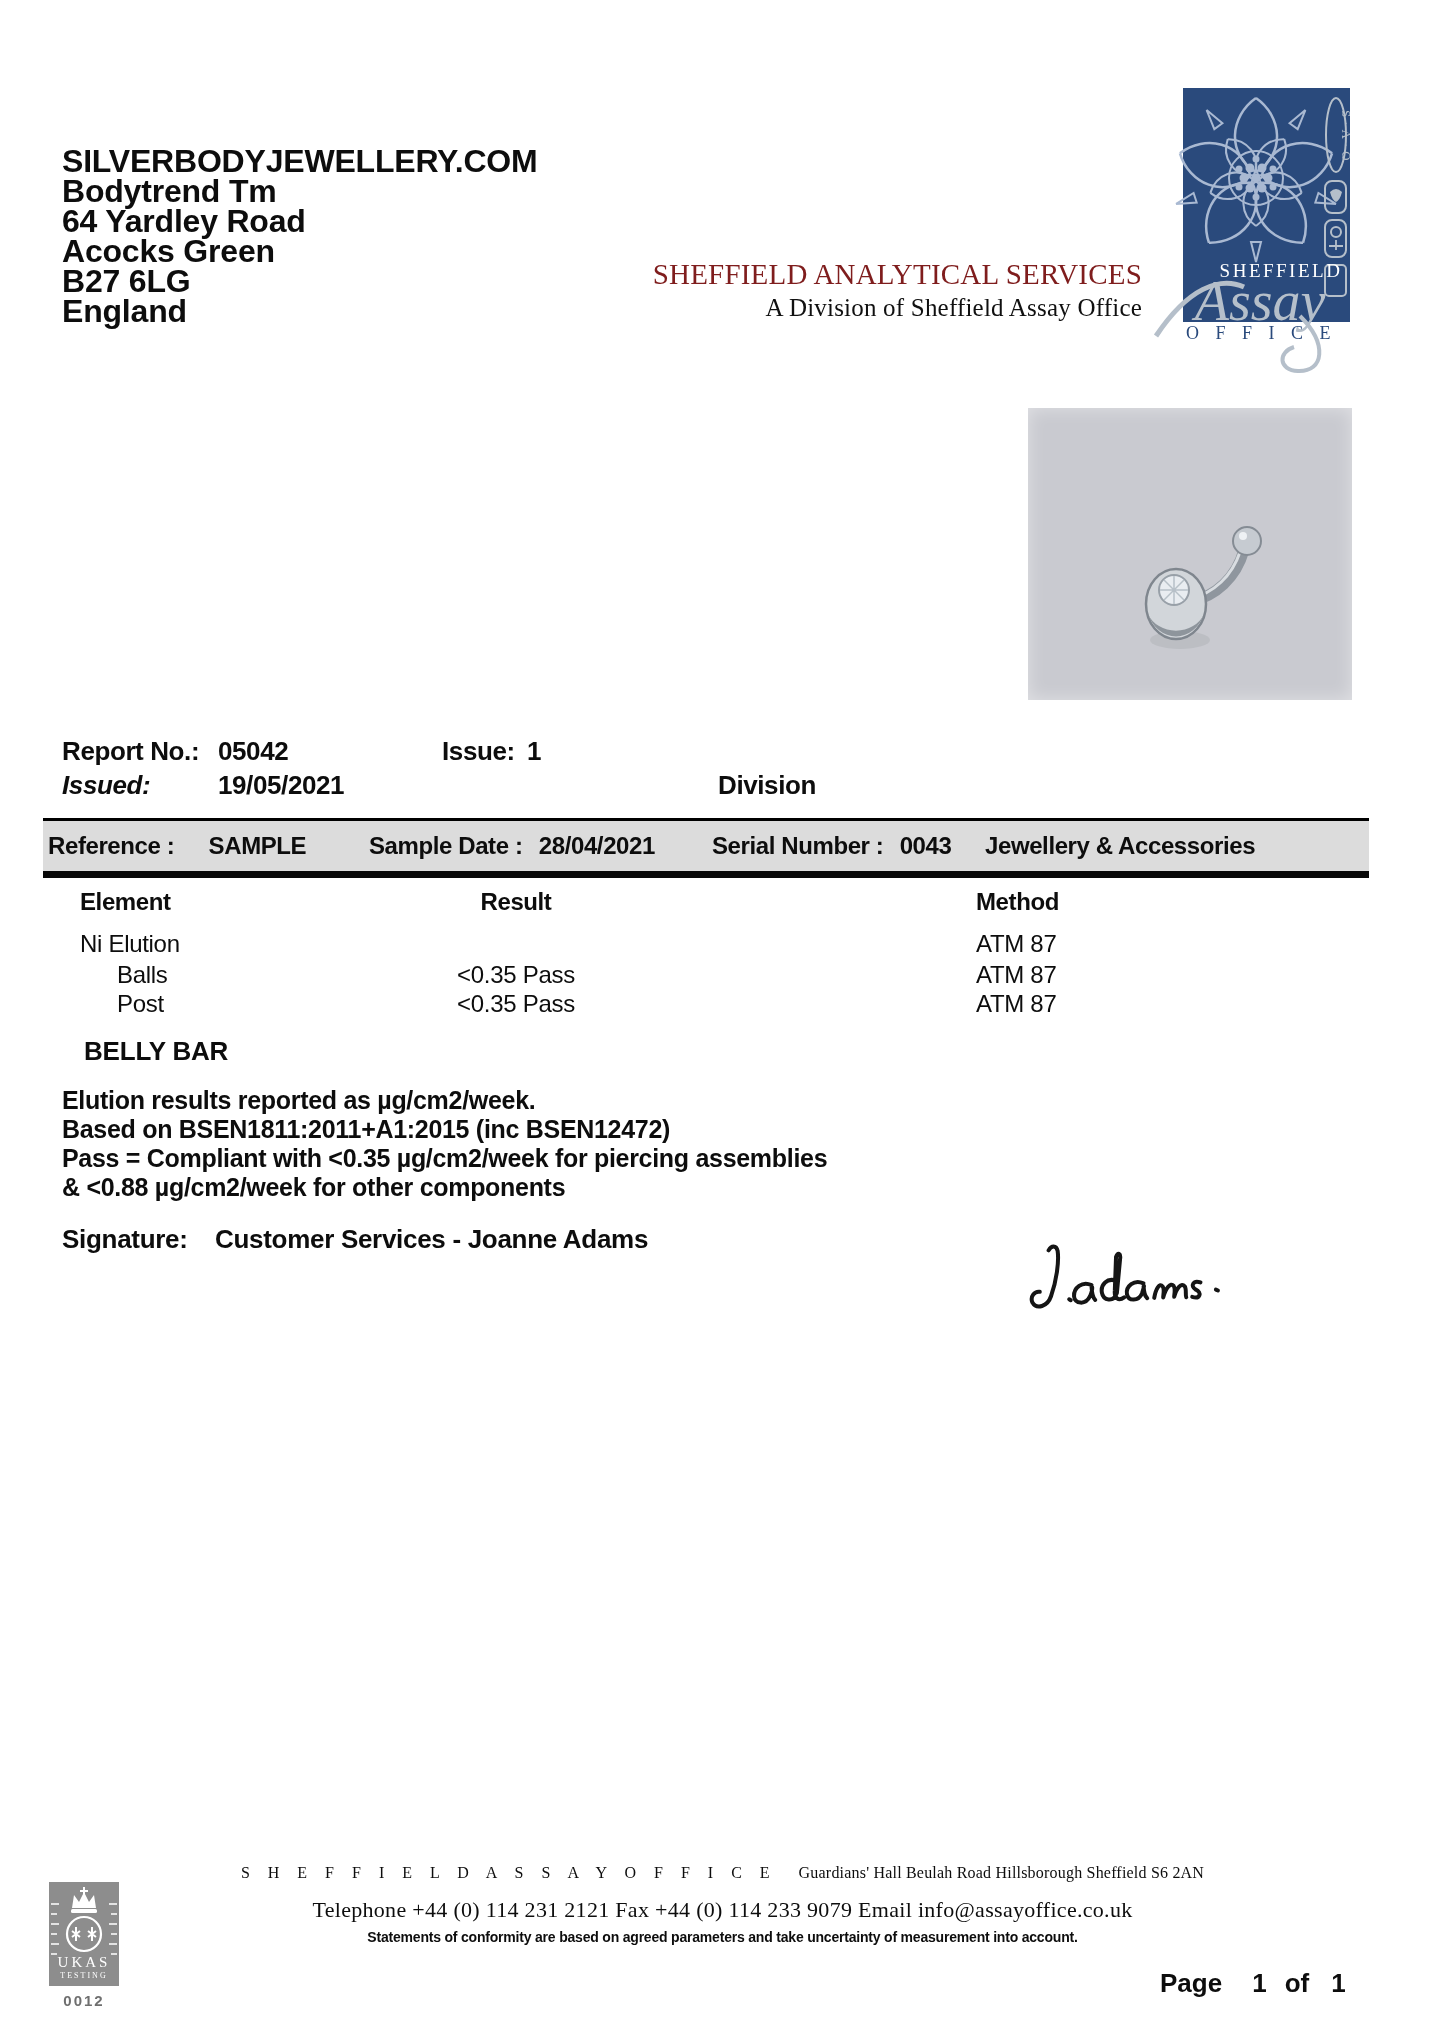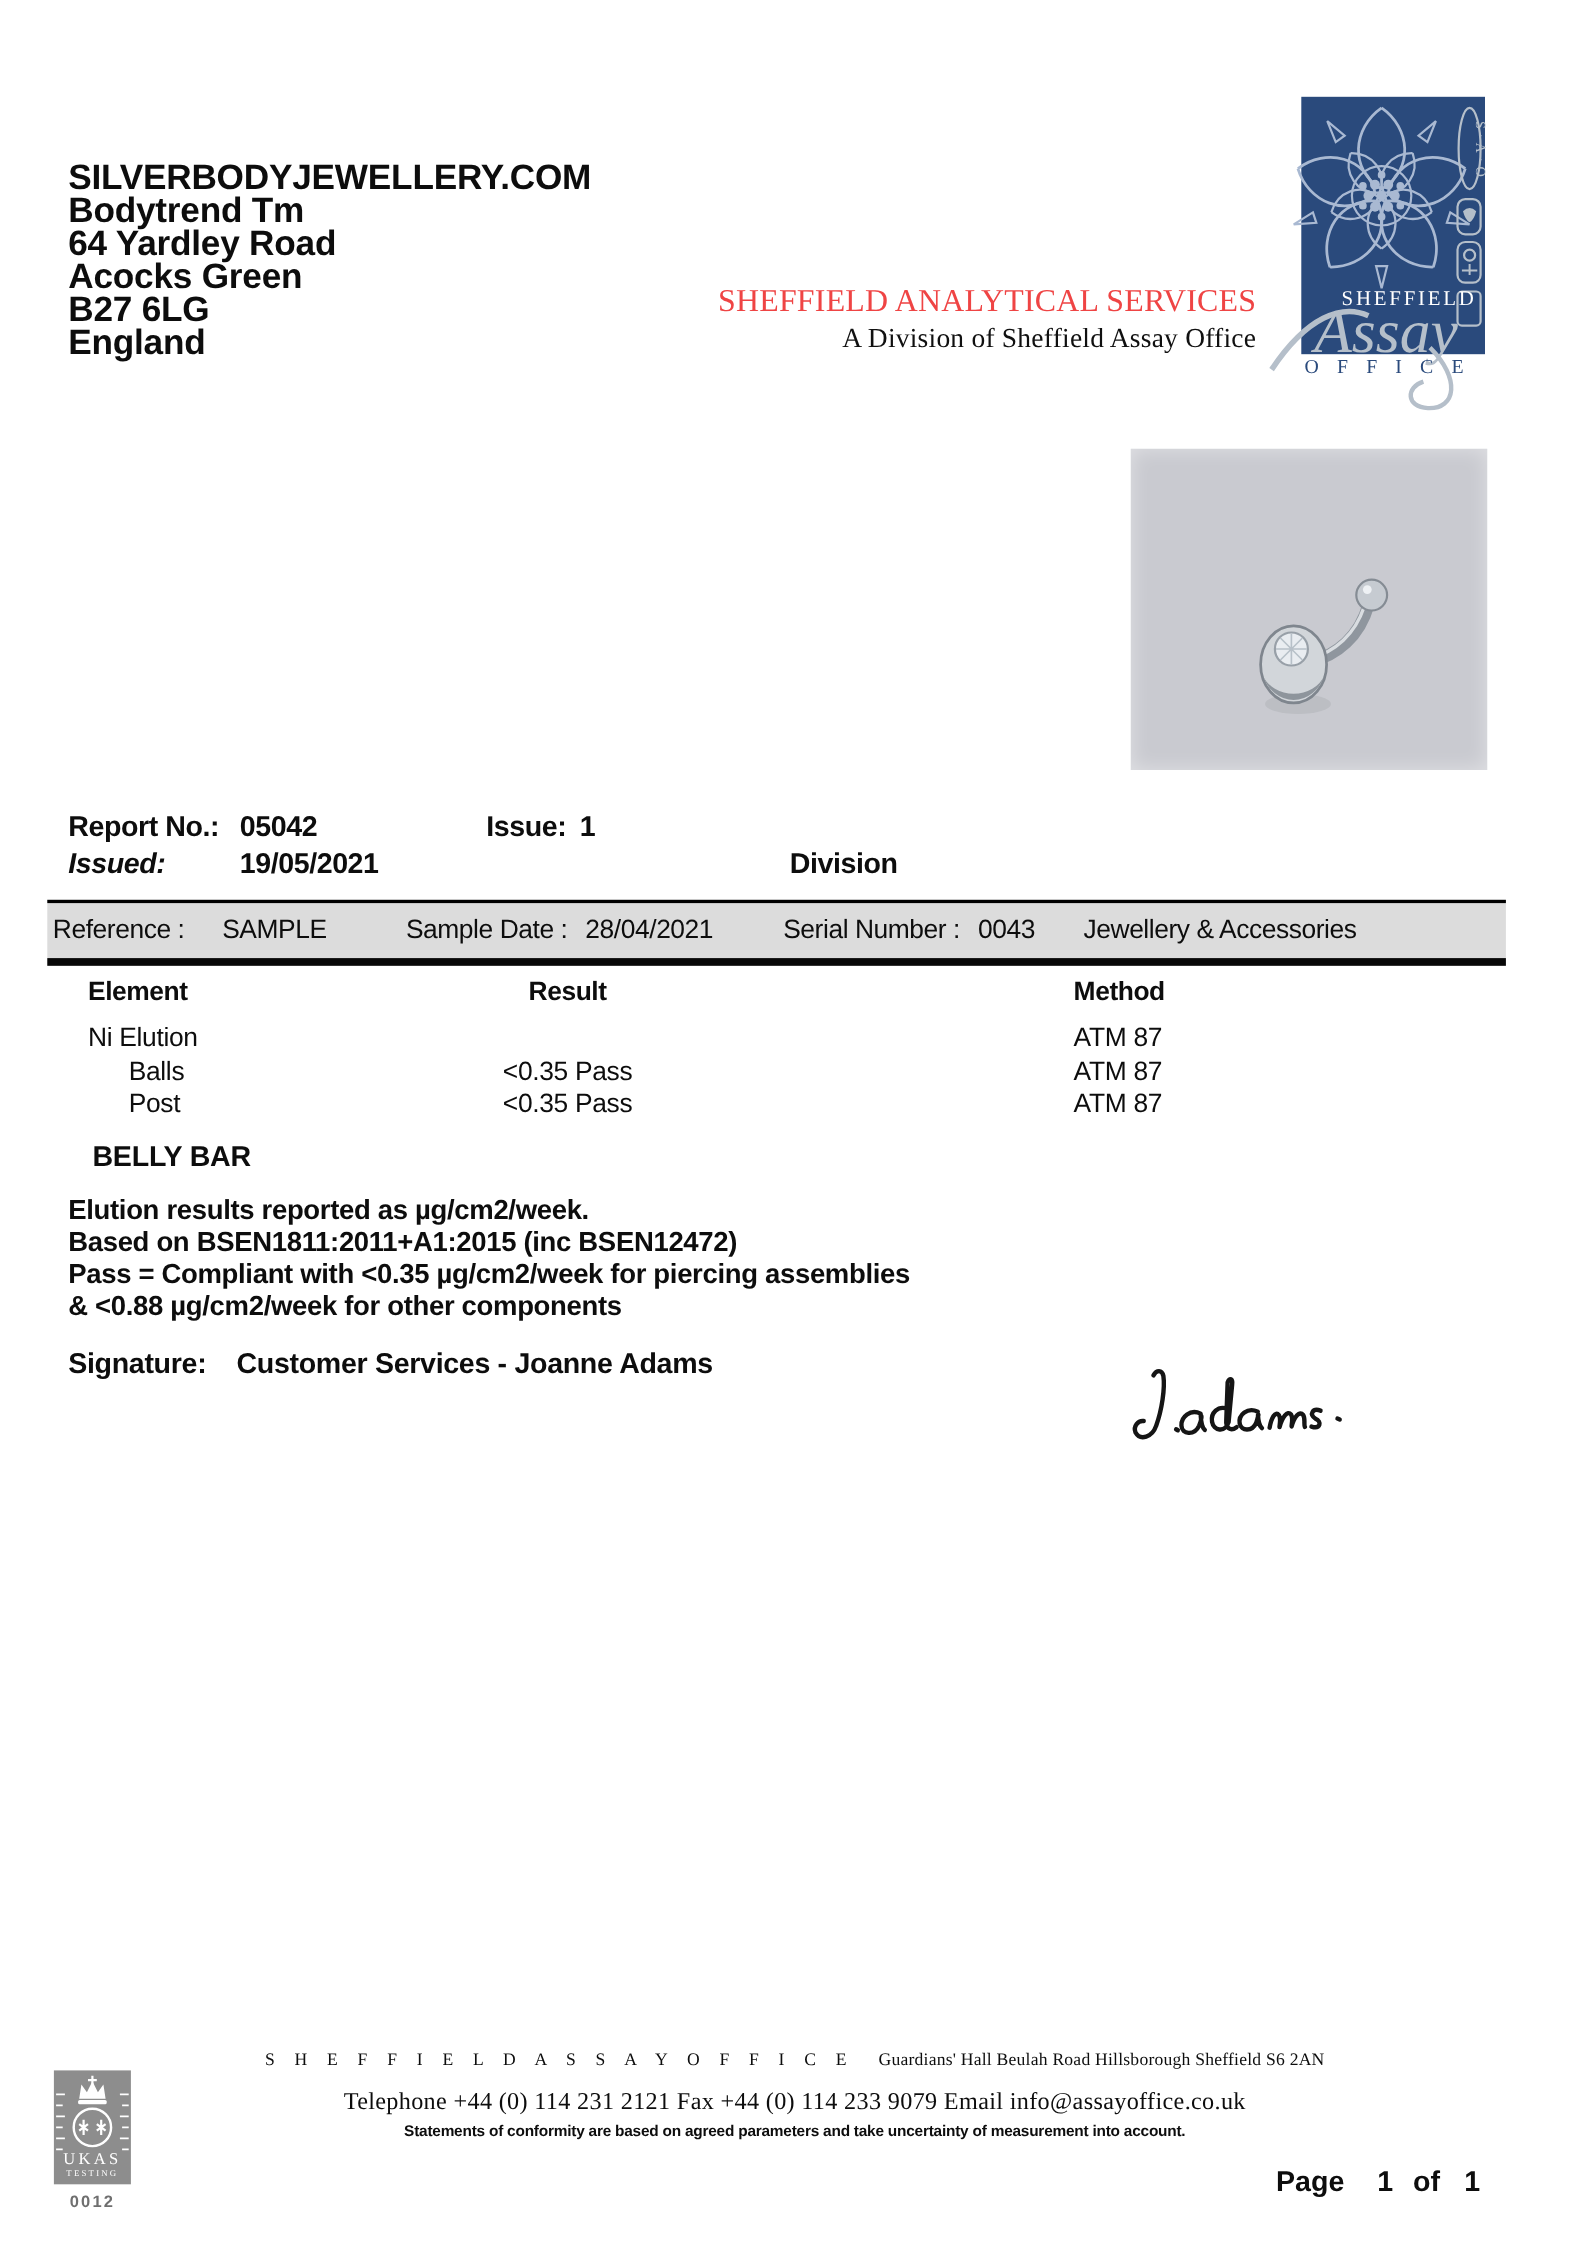--- a/index.html
+++ b/index.html
@@ -8,32 +8,32 @@
     font-family:"Liberation Sans", sans-serif; color:#0d0d0d; overflow:hidden;
     margin:0 auto;
   }
   .abs { position:absolute; }
 
   
   .addr { left:62px; top:146px; font-size:32px; font-weight:bold; line-height:30px; letter-spacing:-0.2px; }
 
   
   .title-block { left:598px; top:258px; width:544px; text-align:right; font-family:"Liberation Serif", serif; }
-  .lab-title { font-size:29px; color:#ef4444; letter-spacing:0.2px; }
+  .lab-title { font-size:29px; color:#7f1d1d; letter-spacing:0.2px; }
   .lab-subtitle { font-size:25px; color:#101010; margin-top:3px; letter-spacing:0.2px; }
 
   
   .ri { font-size:26px; font-weight:bold; letter-spacing:-0.4px; white-space:nowrap; }
 
   
   .band {
     left:43px; top:818px; width:1326px; height:50px; background:#dcdcdc;
     border-top:3px solid #000; border-bottom:7px solid #070707;
   }
-  .band .cell { position:absolute; top:50%; transform:translateY(-50%); font-size:24px; font-weight:normal; letter-spacing:-0.4px; white-space:nowrap; }
+  .band .cell { position:absolute; top:50%; transform:translateY(-50%); font-size:24px; font-weight:bold; letter-spacing:-0.4px; white-space:nowrap; }
 
   
   .th { font-size:24px; font-weight:bold; letter-spacing:-0.4px; }
   .td { font-size:24px; letter-spacing:-0.3px; }
   .result-col { width:220px; text-align:center; }
 
   .item-name { left:84px; top:1036px; font-size:26px; font-weight:bold; letter-spacing:-0.2px; }
 
   .notes { left:62px; top:1086px; font-size:25px; font-weight:bold; letter-spacing:-0.3px; line-height:29px; white-space:nowrap; }
 

